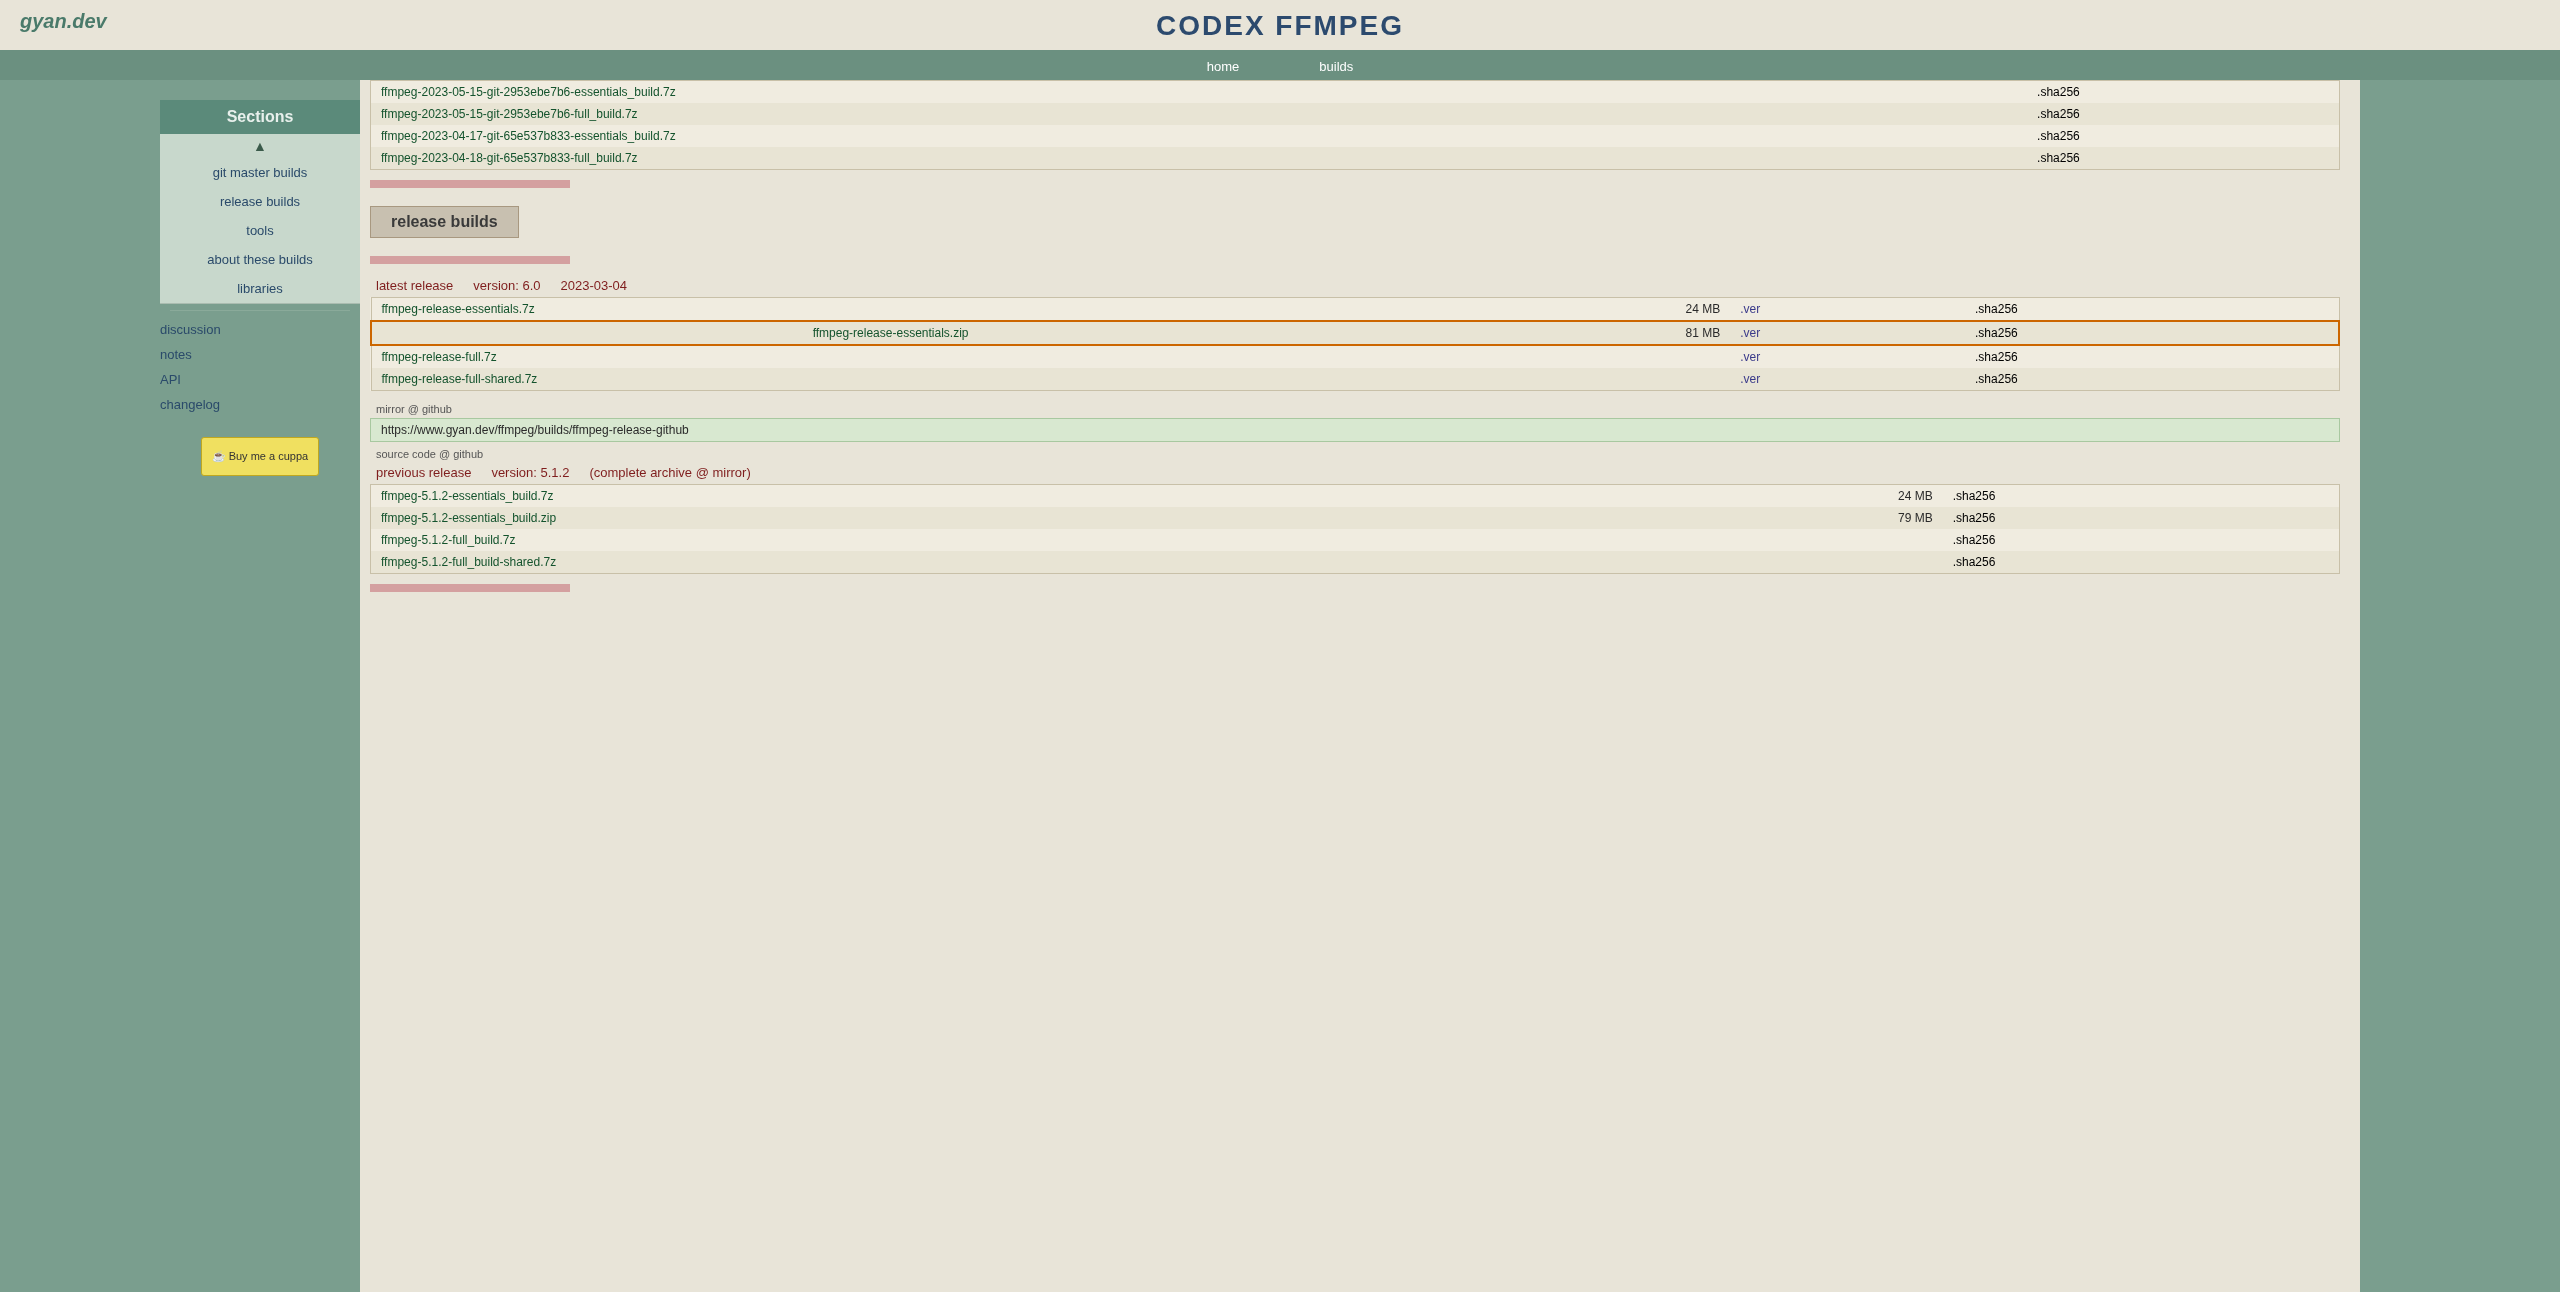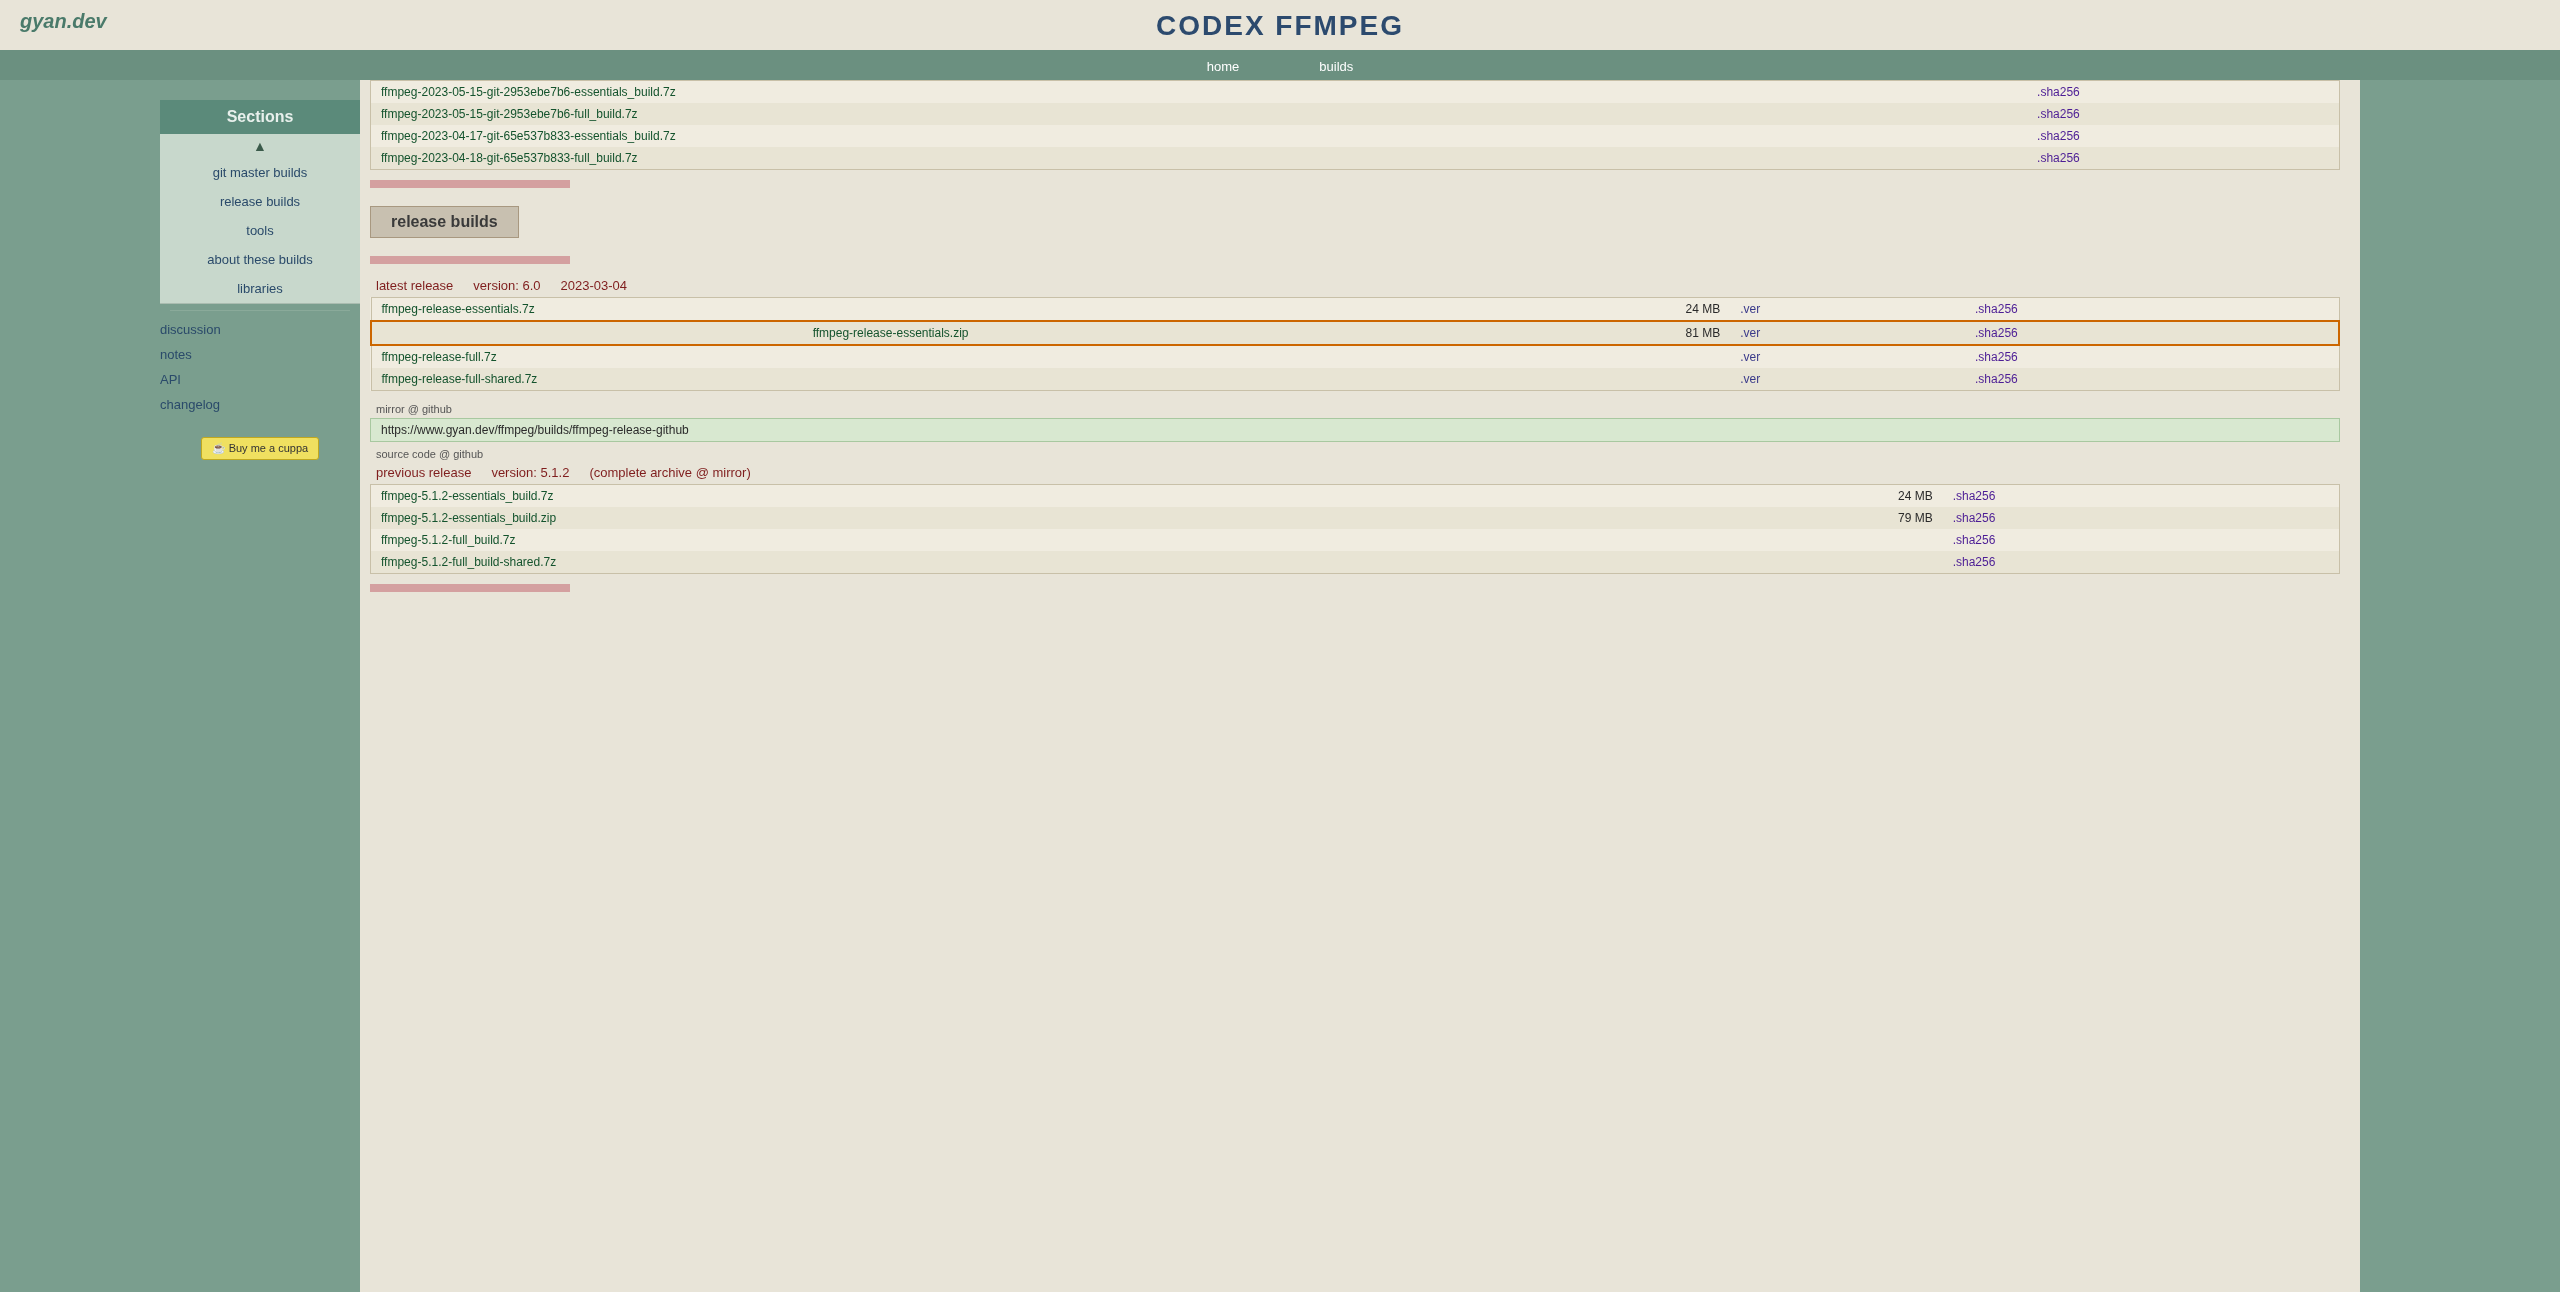--- a/index.html
+++ b/index.html
@@ -109,21 +109,21 @@
       font-size: 13px;
     }
     .buy-cuppa {
       margin-top: 20px;
       text-align: center;
     }
     .buy-cuppa button {
       background: #f0e060;
       border: 1px solid #c0a820;
       border-radius: 3px;
-      padding: 4px 10px;
+      padding: 12px 10px;
       font-size: 11px;
       cursor: pointer;
       color: #333;
     }
 
     
     .main {
       flex: 1;
       padding: 0 20px 20px 10px;
       background-color: #e8e4d8;
@@ -164,21 +164,21 @@
       border-collapse: collapse;
       margin-bottom: 8px;
     }
     .builds-table td {
       padding: 4px 10px;
       color: #2a2a2a;
       font-size: 12px;
     }
     .builds-table tr:nth-child(odd) { background-color: #f0ece0; }
     .builds-table tr:nth-child(even) { background-color: #e8e4d4; }
-    .builds-table .sha { color: #4c1d95; text-decoration: none; margin-top: 16px; }
+    .builds-table .sha { color: #000000; text-decoration: none; margin-top: 16px; }
     .builds-table .ver { color: #3a3a8a; text-decoration: none; }
     .builds-table .filename { color: #14532d; }
     .builds-table .size { text-align: right; }
 
     
     .release-info {
       font-size: 13px;
       color: #7f1d1d;
       padding: 4px 6px;
       display: flex;

